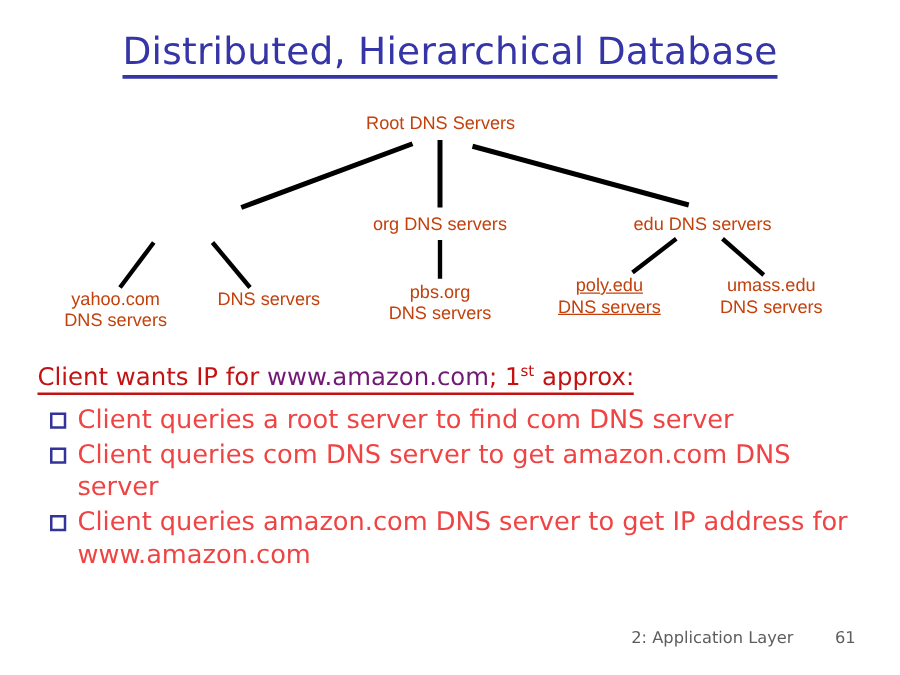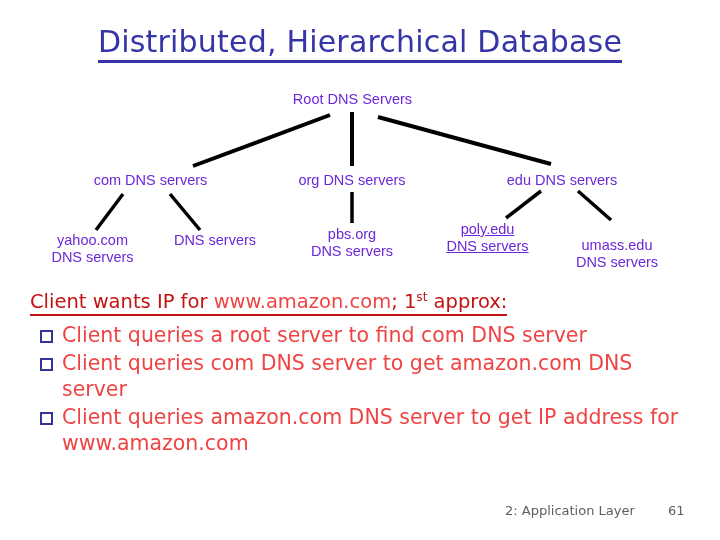--- a/index.html
+++ b/index.html
@@ -50,21 +50,21 @@
   }
   .tree svg {
     position: absolute;
     left: 0;
     top: 0;
   }
   .node {
     position: absolute;
     font-family: "Liberation Sans", sans-serif;
     font-size: 14.5px;
-    color: #6d28d9;
+    color: #c2410c;
     text-align: center;
     line-height: 17px;
     white-space: nowrap;
   }
 
   
   .body-block {
     position: absolute;
     left: 30px;
     top: 290px;
@@ -74,21 +74,21 @@
   .lead {
     color: #c41212;
     font-size: 19.5px;
     line-height: 24px;
     white-space: nowrap;
     display: inline-block;
     border-bottom: 2px solid #c41212;
     padding-bottom: 0px;
   }
   .lead .link {
-    color: #ef4444;
+    color: #701a75;
   }
   .lead sup {
     font-size: 0.62em;
     vertical-align: super;
     line-height: 0;
   }
 
   ul.bullets {
     list-style: none;
     margin: 6px 0 0 0;
@@ -161,21 +161,20 @@
 
       <line x1="352" y1="192" x2="352" y2="223" stroke="#000000" stroke-width="3.5"></line>
 
       <line x1="541" y1="191" x2="506" y2="218" stroke="#000000" stroke-width="3.5"></line>
 
       <line x1="578" y1="191" x2="611" y2="220" stroke="#000000" stroke-width="3.5"></line>
     </svg>
 
     <div class="node" style="left:275px; top:91px; width:155px;">Root DNS Servers</div>
 
-    <div class="node" style="left:68px; top:172px; width:165px;">com DNS servers</div>
     <div class="node" style="left:272px; top:172px; width:160px;">org DNS servers</div>
     <div class="node" style="left:477px; top:172px; width:170px;">edu DNS servers</div>
 
     <div class="node" style="left:30px; top:232px; width:125px;">
       <div>yahoo.com</div>
       <div>DNS servers</div>
     </div>
 
     <div class="node" style="left:155px; top:232px; width:120px;">
       <div>DNS servers</div>
@@ -184,21 +183,21 @@
     <div class="node" style="left:292px; top:226px; width:120px;">
       <div>pbs.org</div>
       <div>DNS servers</div>
     </div>
 
     <div class="node" style="left:435px; top:221px; width:105px;text-decoration:underline;">
       <div>poly.edu</div>
       <div>DNS servers</div>
     </div>
 
-    <div class="node" style="left:557px; top:221px; width:120px;margin-top:16px;">
+    <div class="node" style="left:557px; top:221px; width:120px;">
       <div>umass.edu</div>
       <div>DNS servers</div>
     </div>
 
   </div>
 
   <div class="body-block">
 
     <div class="lead"><span>Client wants IP for </span><span class="link">www.amazon.com</span><span>; 1</span><sup>st</sup><span> approx:</span></div>
 

